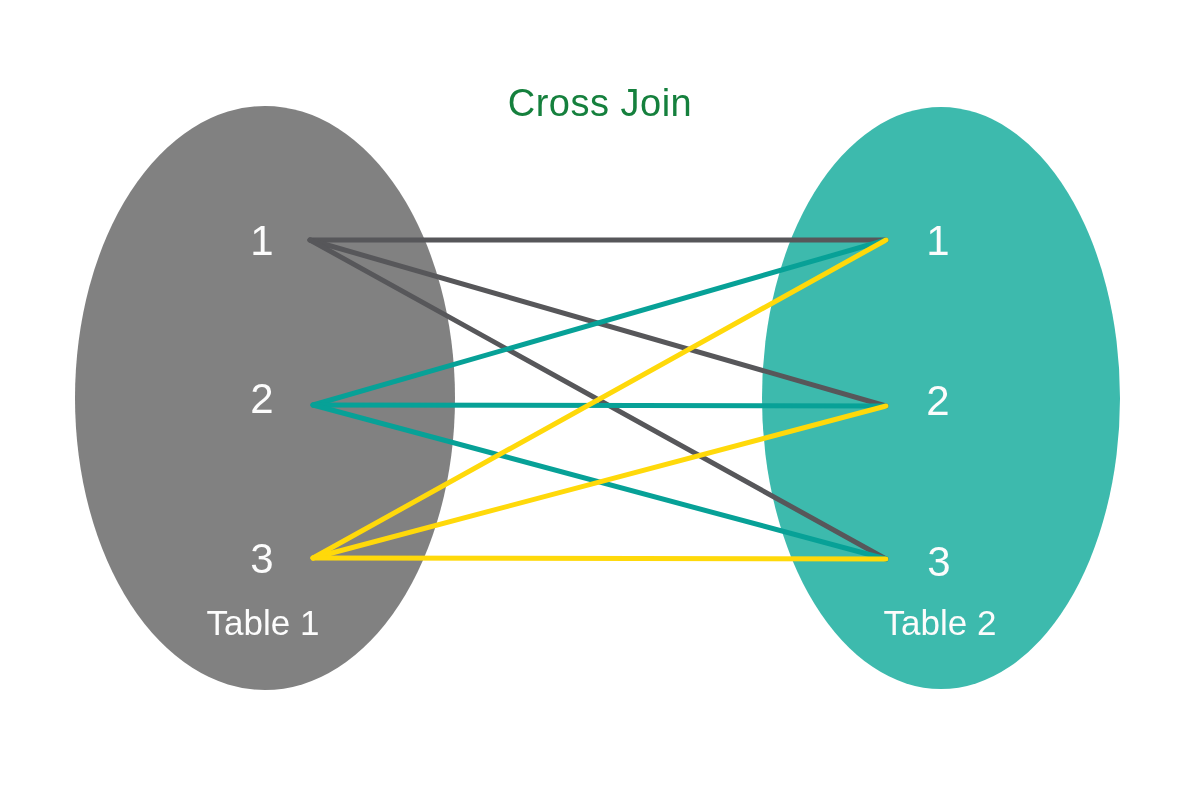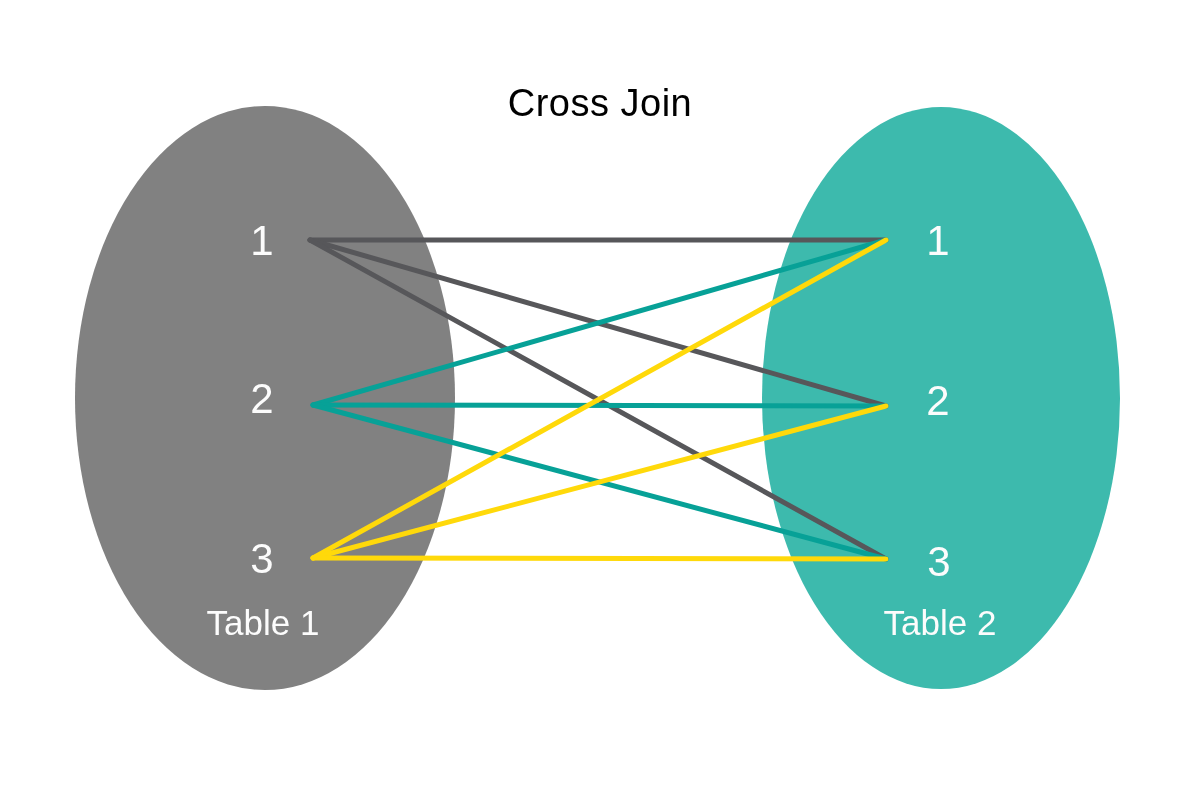--- a/index.html
+++ b/index.html
@@ -15,21 +15,21 @@
     background: #ffffff;
     overflow: hidden;
   }
   .diagram-title {
     position: absolute;
     top: 82px;
     left: 0;
     width: 1200px;
     text-align: center;
     font-size: 38px;
-    color: #000000;
+    color: #15803d;
     letter-spacing: 0.5px;
   }
   svg.diagram {
     position: absolute;
     top: 0;
     left: 0;
   }
   svg text {
     font-family: "Liberation Sans", sans-serif;
   }

